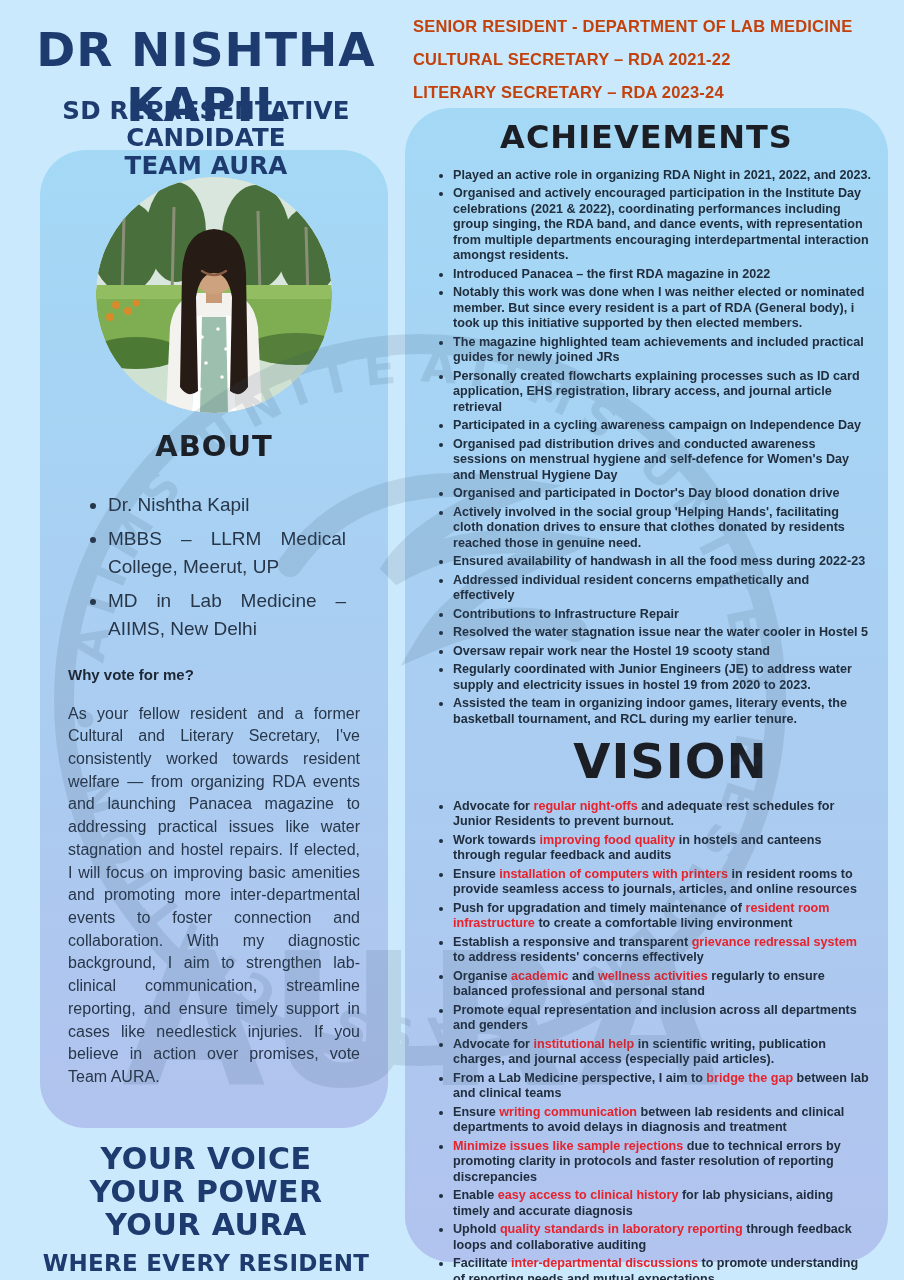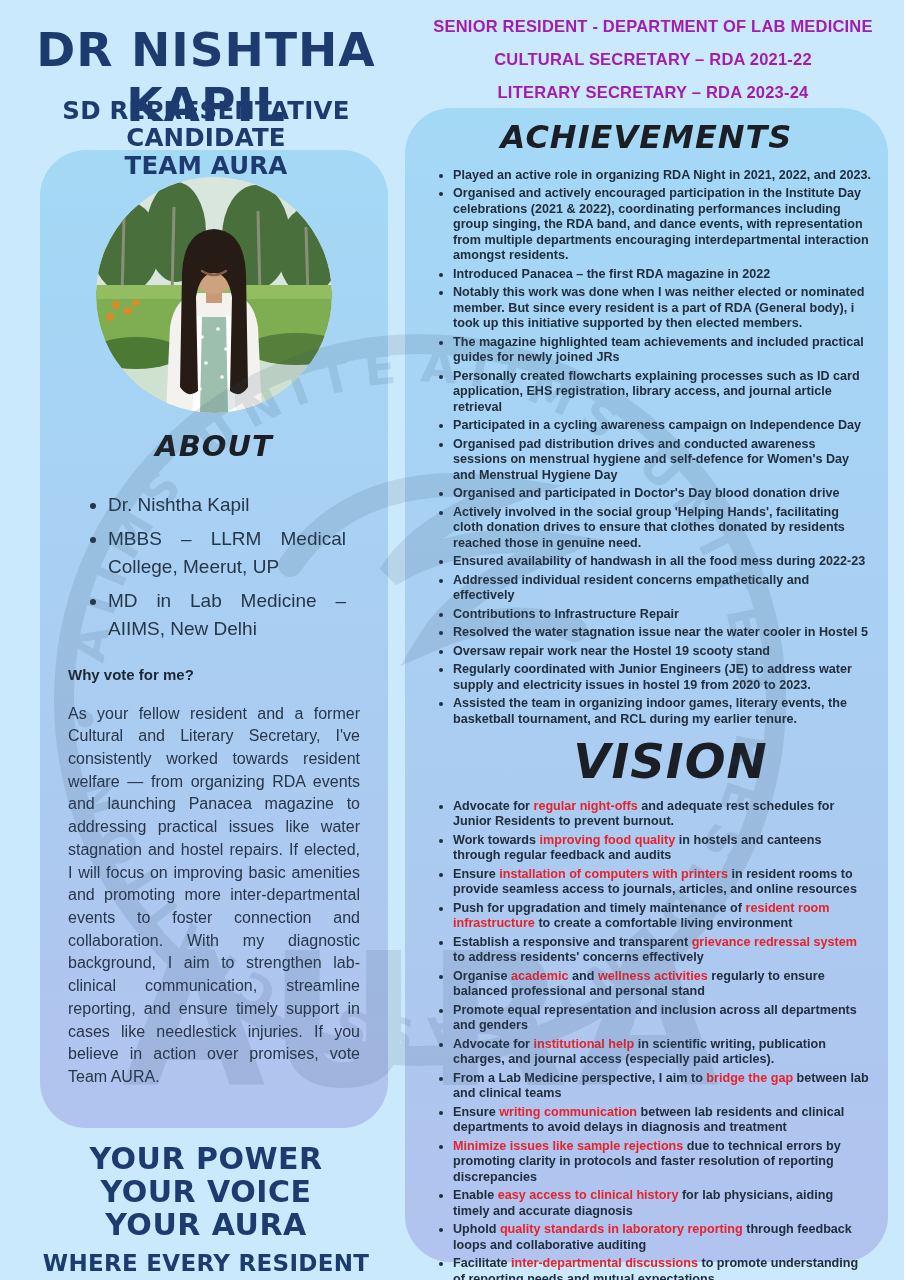--- a/index.html
+++ b/index.html
@@ -34,21 +34,21 @@
 
   
   .photo {
     width:236px; height:236px; margin:27px auto 0; border-radius:50%;
     overflow:hidden; display:block;
   }
 
   
   .sec-title {
     margin:0; text-align:center; font-family:"DejaVu Sans", sans-serif;
-    font-weight:700; color:#1b1e24; letter-spacing:1px;font-style:italic;
+    font-weight:700; color:#1b1e24; letter-spacing:1px;
   }
   .about-title { font-size:29px; margin-top:16px; }
   .ach-title   { font-size:32px; padding-top:10px; margin-bottom:12px; }
   .vis-title   { font-size:48px; margin-top:6px; margin-bottom:10px;margin-left:48px; }
 
   
   .about-list {
     margin:28px 16px 0; padding:0 26px 0 52px; color:#273649;
     font-size:19px; line-height:1.5;
   }
@@ -71,21 +71,21 @@
     margin-top:9px; font-family:"DejaVu Sans", sans-serif; font-size:23px;
     font-weight:800; color:#1d3b6f; letter-spacing:0.3px;
   }
 
   
   .credentials {
     position:absolute; left:413px; top:10px; width:480px; margin:0; padding:0;
     list-style:none; z-index:3;
   }
   .credentials li {
-    font-size:16.5px; font-weight:700; color:#a21caf; line-height:2.0; letter-spacing:0.2px;text-align:center;
+    font-size:16.5px; font-weight:700; color:#c2410c; line-height:2.0; letter-spacing:0.2px;
   }
 
   
   .bullets {
     margin:0 16px 6px 22px; padding-left:26px; color:#212e3e;
   }
   .bullets li {
     font-size:12.6px; font-weight:700; line-height:1.23; margin-bottom:3px; text-align:left;
   }
   .red { color:#e8212b; }
@@ -180,22 +180,22 @@
           <li>MBBS – LLRM Medical College, Meerut, UP</li>
           <li>MD in Lab Medicine – AIIMS, New Delhi</li>
         </ul>
 
       <h3 class="why-title">Why vote for me?</h3>
       <p class="why-text">As your fellow resident and a former Cultural and Literary Secretary, I've consistently worked towards resident welfare — from organizing RDA events and launching Panacea magazine to addressing practical issues like water stagnation and hostel repairs. If elected, I will focus on improving basic amenities and promoting more inter-departmental events to foster connection and collaboration. With my diagnostic background, I aim to strengthen lab-clinical communication, streamline reporting, and ensure timely support in cases like needlestick injuries. If you believe in action over promises, vote Team AURA.</p>
     </div>
   </section>
 
   <div class="slogan">
+    <div class="slogan-line">YOUR VOICE</div>
     <div class="slogan-line">YOUR POWER</div>
-    <div class="slogan-line">YOUR VOICE</div>
     <div class="slogan-line">YOUR AURA</div>
     <div class="slogan-footer">WHERE EVERY RESIDENT COUNTS</div>
   </div>
 
   <section class="card right-card">
     <div class="card-inner">
       <h2 class="sec-title ach-title">ACHIEVEMENTS</h2>
       <ul class="bullets">
           <li>Played an active role in organizing RDA Night in 2021, 2022, and 2023.</li>
           <li>Organised and actively encouraged participation in the Institute Day celebrations (2021 &amp; 2022), coordinating performances including group singing, the RDA band, and dance events, with representation from multiple departments encouraging interdepartmental interaction amongst residents.</li>

